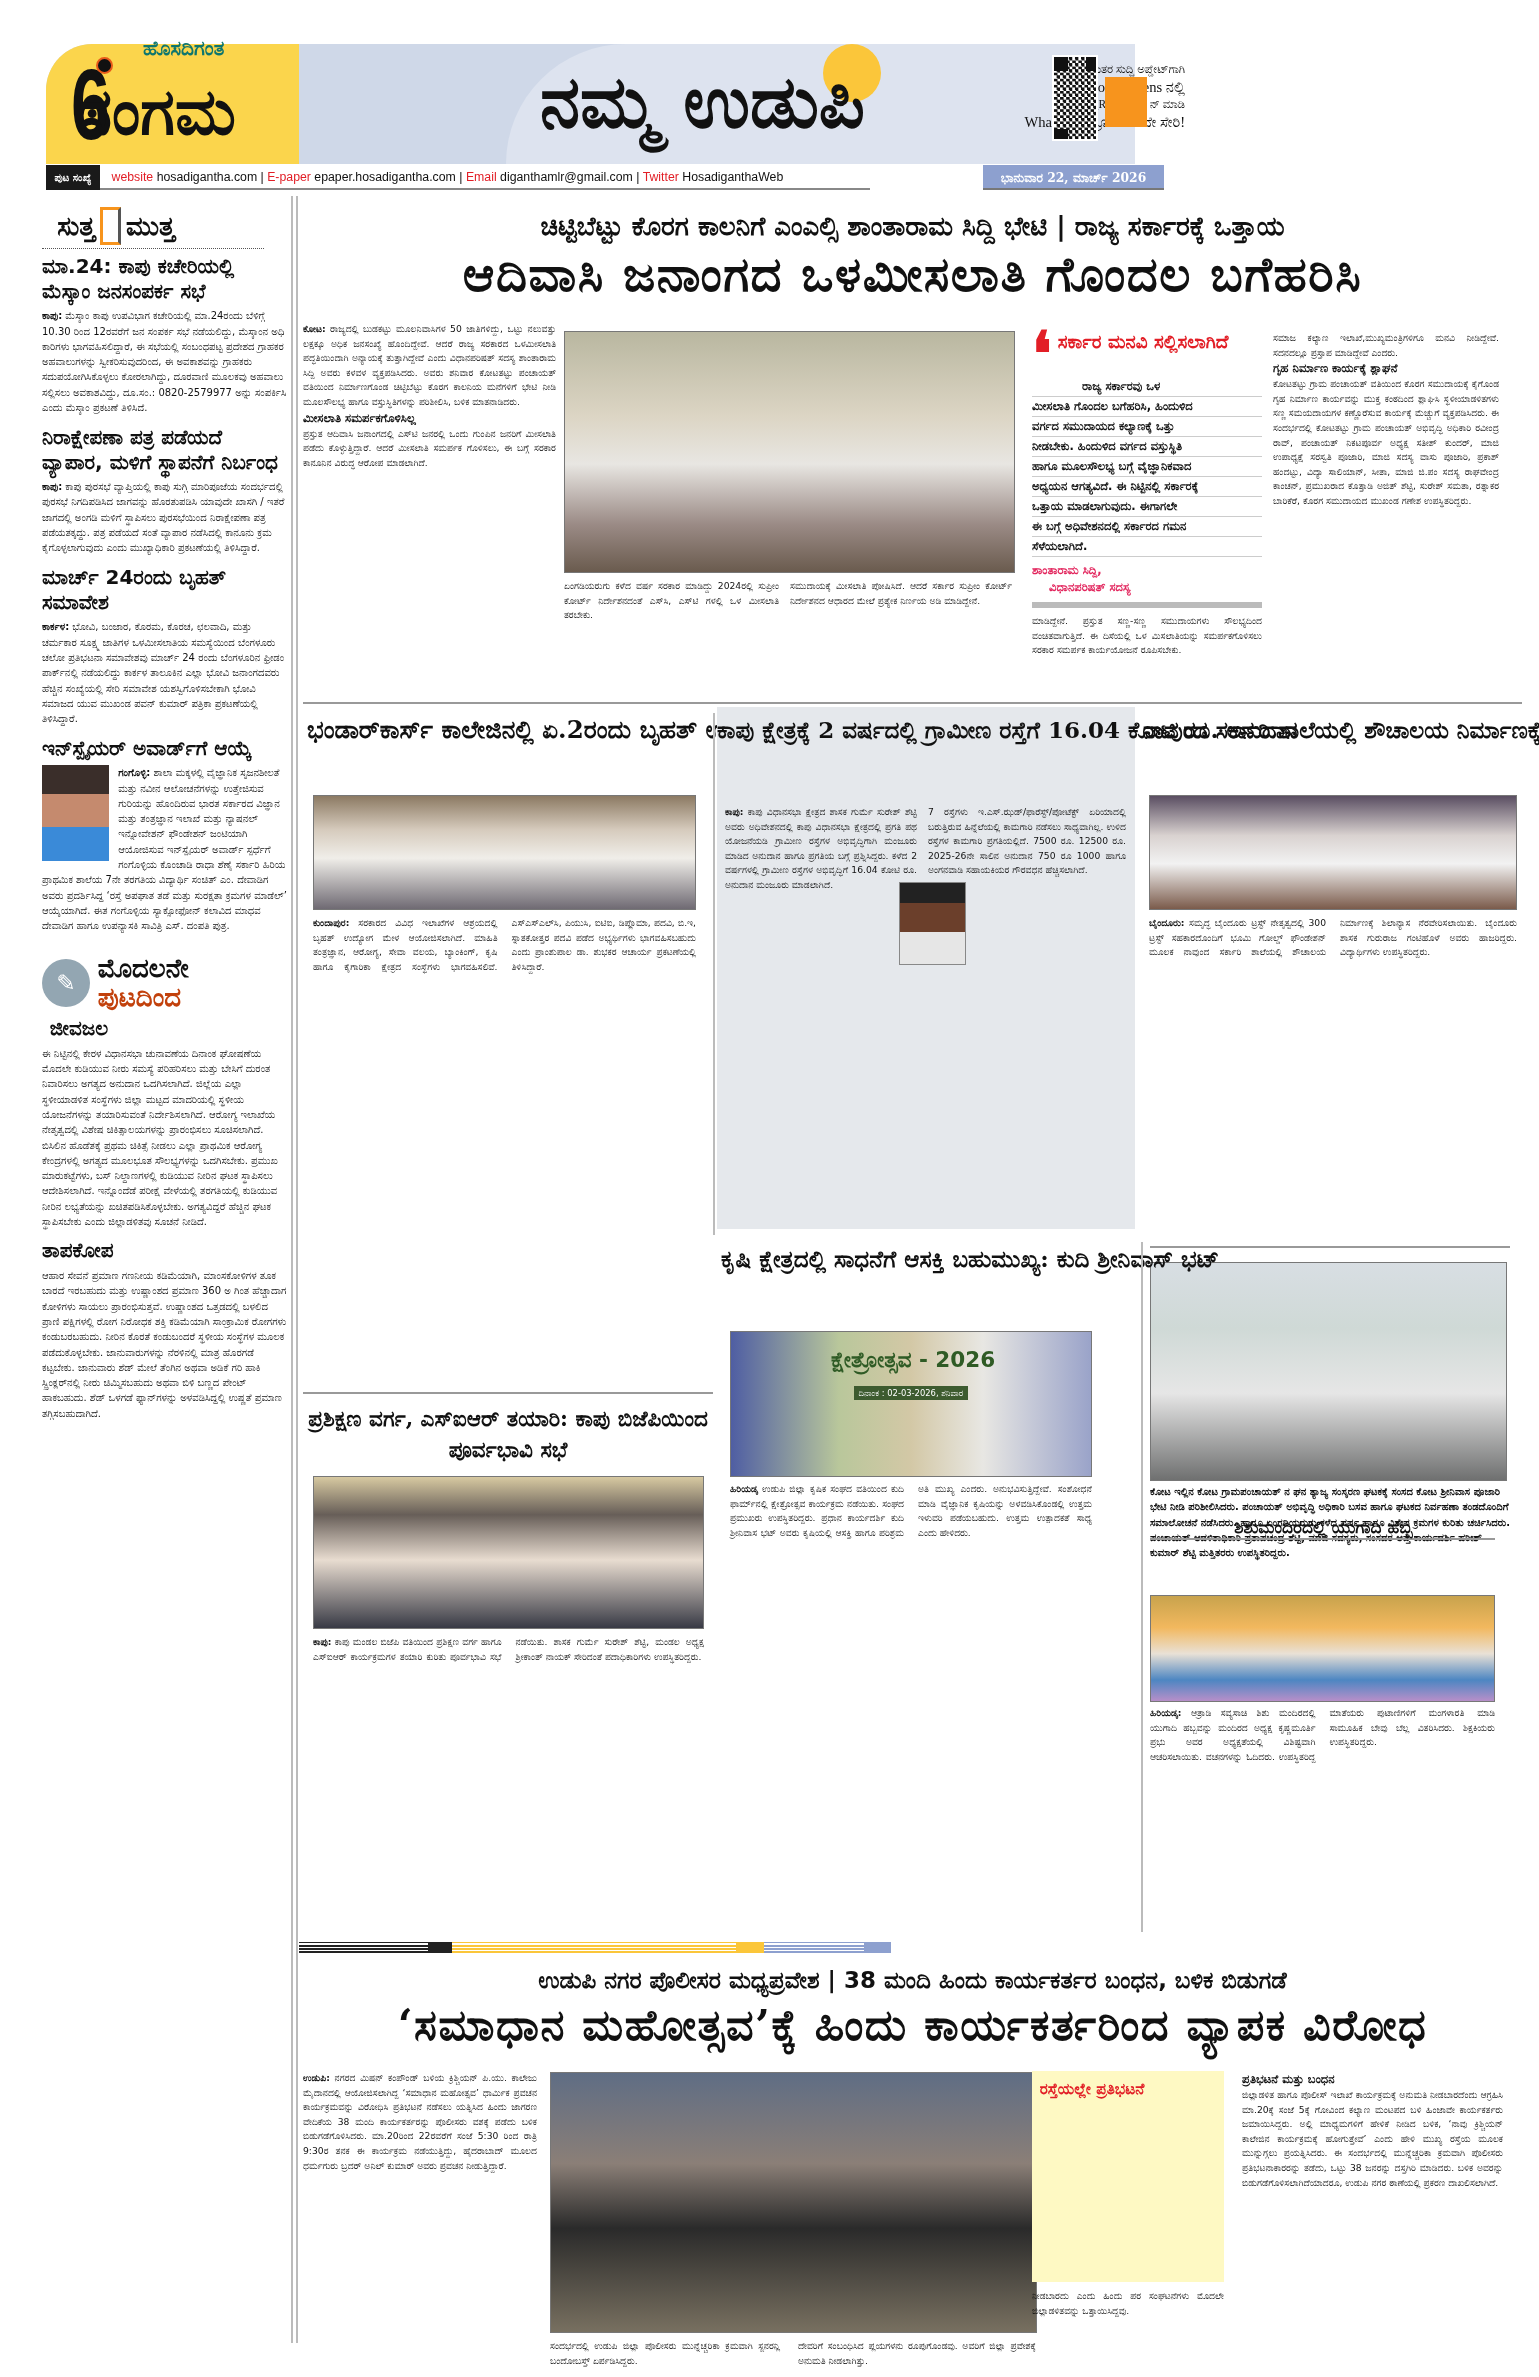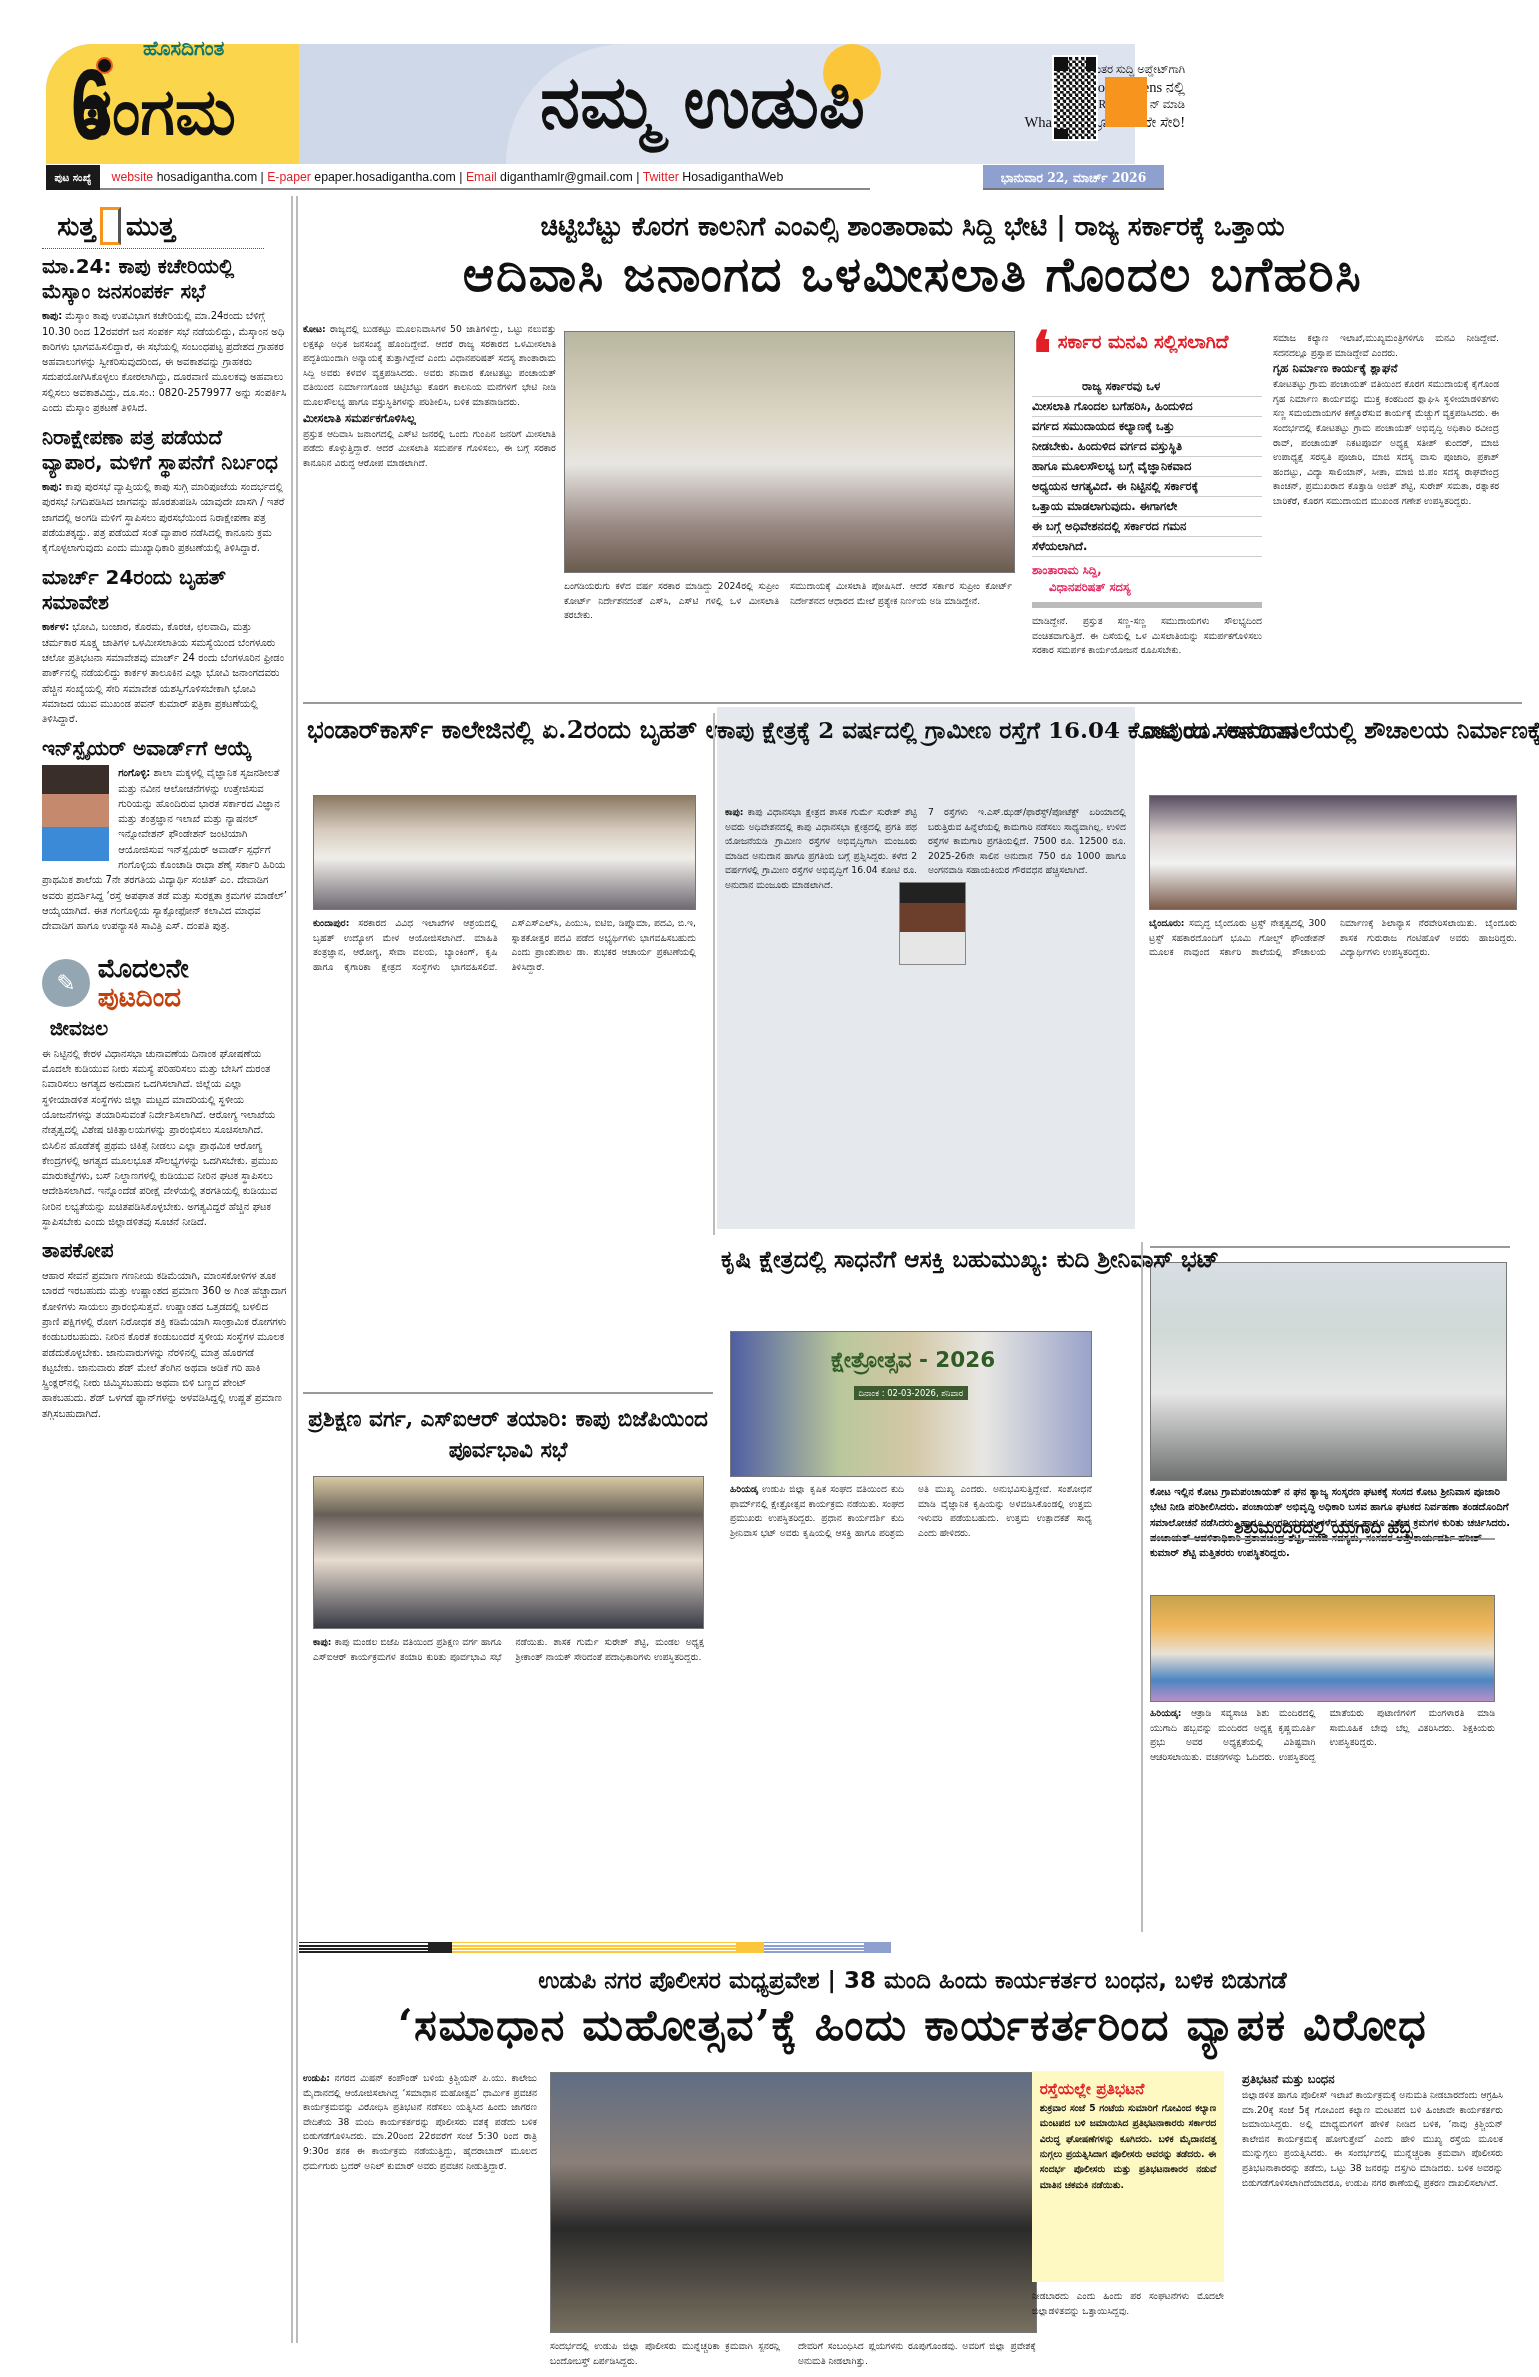--- a/index.html
+++ b/index.html
@@ -257,20 +257,19 @@
 <div class="abs head-xl" style="left:303px;top:1996px;width:1219px;font-size:43px">‘ಸಮಾಧಾನ ಮಹೋತ್ಸವ’ಕ್ಕೆ ಹಿಂದು ಕಾರ್ಯಕರ್ತರಿಂದ ವ್ಯಾಪಕ ವಿರೋಧ</div>
 <div class="abs txt" style="left:303px;top:2071px;width:234px">
   <b>ಉಡುಪಿ:</b> <span>ನಗರದ ಮಿಷನ್ ಕಂಪೌಂಡ್ ಬಳಿಯ ಕ್ರಿಶ್ಚಿಯನ್ ಪಿ.ಯು. ಕಾಲೇಜು ಮೈದಾನದಲ್ಲಿ ಆಯೋಜಿಸಲಾಗಿದ್ದ ‘ಸಮಾಧಾನ ಮಹೋತ್ಸವ’ ಧಾರ್ಮಿಕ ಪ್ರವಚನ ಕಾರ್ಯಕ್ರಮವನ್ನು ವಿರೋಧಿಸಿ ಪ್ರತಿಭಟನೆ ನಡೆಸಲು ಯತ್ನಿಸಿದ ಹಿಂದು ಜಾಗರಣ ವೇದಿಕೆಯ 38 ಮಂದಿ ಕಾರ್ಯಕರ್ತರನ್ನು ಪೊಲೀಸರು ವಶಕ್ಕೆ ಪಡೆದು ಬಳಿಕ ಬಿಡುಗಡೆಗೊಳಿಸಿದರು. ಮಾ.20ರಿಂದ 22ರವರೆಗೆ ಸಂಜೆ 5:30 ರಿಂದ ರಾತ್ರಿ 9:30ರ ತನಕ ಈ ಕಾರ್ಯಕ್ರಮ ನಡೆಯುತ್ತಿದ್ದು, ಹೈದರಾಬಾದ್ ಮೂಲದ ಧರ್ಮಗುರು ಬ್ರದರ್ ಅನಿಲ್ ಕುಮಾರ್ ಅವರು ಪ್ರವಚನ ನೀಡುತ್ತಿದ್ದಾರೆ.</span>
 </div>
 <div class="abs photo ph-grad8" style="left:550px;top:2072px;width:487px;height:261px"></div>
 <div class="abs txt" style="left:550px;top:2339px;width:230px">ಸಂದರ್ಭದಲ್ಲಿ ಉಡುಪಿ ಜಿಲ್ಲಾ ಪೊಲೀಸರು ಮುನ್ನೆಚ್ಚರಿಕಾ ಕ್ರಮವಾಗಿ ಸ್ಜನರನ್ಲಿ ಬಂದೋಬಸ್ತ್ ಏರ್ಪಡಿಸಿದ್ದರು.</div>
 <div class="abs txt" style="left:798px;top:2339px;width:238px">ದೇವರಿಗೆ ಸಂಬಂಧಿಸಿದ ಪ್ಲಯಗಳನು ರೂಪುಗೊಂಡವು. ಅವರಿಗೆ ಜಿಲ್ಲಾ ಪ್ರವೇಶಕ್ಕೆ ಅನುಮತಿ ನೀಡಲಾಗಿತ್ತು.</div>
 
 <div class="abs beige" style="left:1032px;top:2071px;width:192px;height:211px;padding:7.7px">
   <div class="sub-red">ರಸ್ತೆಯಲ್ಲೇ ಪ್ರತಿಭಟನೆ</div>
-  <div class="txt" style="font-weight:bold;font-size:9.2px;line-height:15.3px">ಶುಕ್ರವಾರ ಸಂಜೆ 5 ಗಂಟೆಯ ಸುಮಾರಿಗೆ ಗೋವಿಂದ ಕಲ್ಯಾಣ ಮಂಟಪದ ಬಳಿ ಜಮಾಯಿಸಿದ ಪ್ರತಿಭಟನಾಕಾರರು ಸರ್ಕಾರದ ವಿರುದ್ಧ ಘೋಷಣೆಗಳನ್ನು ಕೂಗಿದರು. ಬಳಿಕ ಮೈದಾನದತ್ತ ನುಗ್ಗಲು ಪ್ರಯತ್ನಿಸಿದಾಗ ಪೊಲೀಸರು ಅವರನ್ನು ತಡೆದರು. ಈ ಸಂದರ್ಭ ಪೊಲೀಸರು ಮತ್ತು ಪ್ರತಿಭಟನಾಕಾರರ ನಡುವೆ ಮಾತಿನ ಚಕಮಕಿ ನಡೆಯಿತು.</div>
 </div>
 <div class="abs txt" style="left:1032px;top:2289px;width:192px">ನೀಡಬಾರದು ಎಂದು ಹಿಂದು ಪರ ಸಂಘಟನೆಗಳು ಮೊದಲೇ ಜಿಲ್ಲಾಡಳಿತವನ್ನು ಒತ್ತಾಯಿಸಿದ್ದವು.</div>
 <div class="abs txt" style="left:1242px;top:2071px;width:261px">
   <div class="sub-b">ಪ್ರತಿಭಟನೆ ಮತ್ತು ಬಂಧನ</div>
   <span>ಜಿಲ್ಲಾಡಳಿತ ಹಾಗೂ ಪೊಲೀಸ್ ಇಲಾಖೆ ಕಾರ್ಯಕ್ರಮಕ್ಕೆ ಅನುಮತಿ ನೀಡಬಾರದೆಂದು ಆಗ್ರಹಿಸಿ ಮಾ.20ಕ್ಕೆ ಸಂಜೆ 5ಕ್ಕೆ ಗೋವಿಂದ ಕಲ್ಯಾಣ ಮಂಟಪದ ಬಳಿ ಹಿಂಜಾವೇ ಕಾರ್ಯಕರ್ತರು ಜಮಾಯಿಸಿದ್ದರು. ಅಲ್ಲಿ ಮಾಧ್ಯಮಗಳಿಗೆ ಹೇಳಿಕೆ ನೀಡಿದ ಬಳಿಕ, ‘ನಾವು ಕ್ರಿಶ್ಚಿಯನ್ ಕಾಲೇಜಿನ ಕಾರ್ಯಕ್ರಮಕ್ಕೆ ಹೋಗುತ್ತೇವೆ’ ಎಂದು ಹೇಳಿ ಮುಖ್ಯ ರಸ್ತೆಯ ಮೂಲಕ ಮುನ್ನುಗ್ಗಲು ಪ್ರಯತ್ನಿಸಿದರು. ಈ ಸಂದರ್ಭದಲ್ಲಿ ಮುನ್ನೆಚ್ಚರಿಕಾ ಕ್ರಮವಾಗಿ ಪೊಲೀಸರು ಪ್ರತಿಭಟನಾಕಾರರನ್ನು ತಡೆದು, ಒಟ್ಟು 38 ಜನರನ್ನು ದಸ್ತಗಿರಿ ಮಾಡಿದರು. ಬಳಿಕ ಅವರನ್ನು ಬಿಡುಗಡೆಗೊಳಿಸಲಾಗಿದೆಯಾದರೂ, ಉಡುಪಿ ನಗರ ಠಾಣೆಯಲ್ಲಿ ಪ್ರಕರಣ ದಾಖಲಿಸಲಾಗಿದೆ.</span>
 </div>
 
 
 </body></html>

